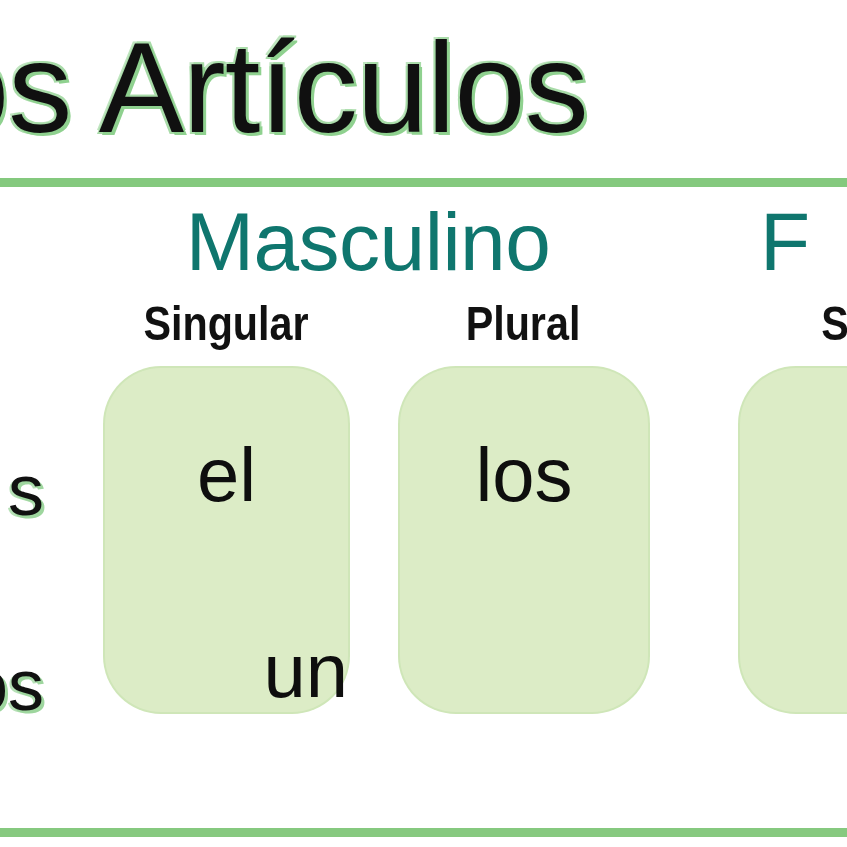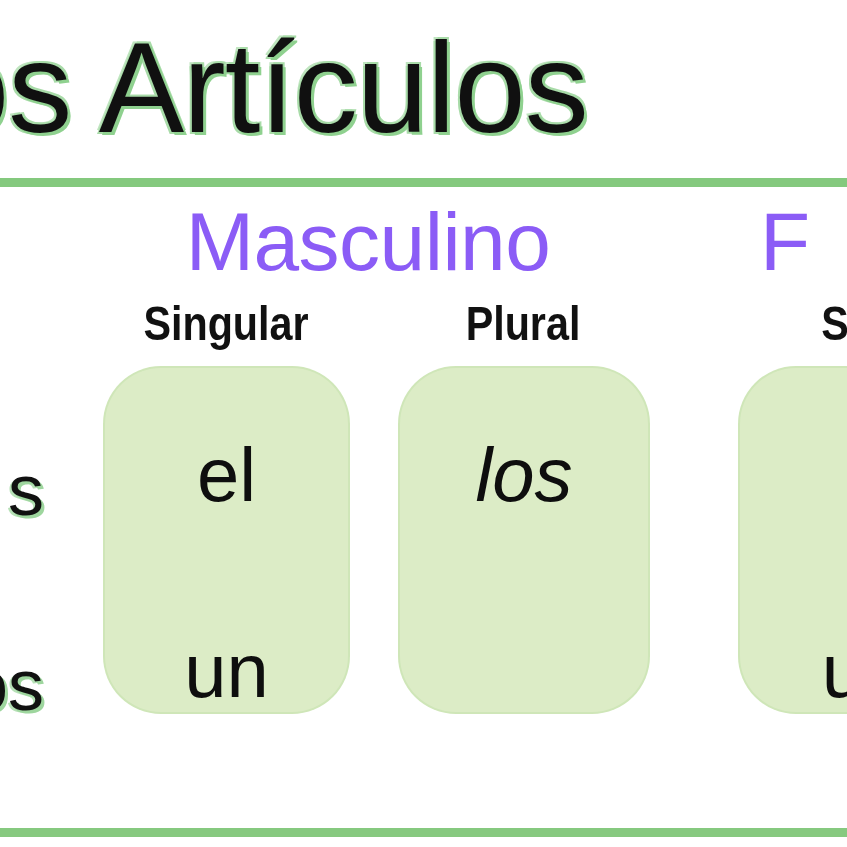--- a/index.html
+++ b/index.html
@@ -46,21 +46,21 @@
   .rule.top    { top: 178px; }
   .rule.bottom { top: 828px; background: #86c97f; }
 
   
   .gender-head {
     position: absolute;
     top: 196px;
     font-size: 82px;
     line-height: 92px;
     font-weight: 400;
-    color: #8b5cf6;
+    color: #0f766e;
     white-space: nowrap;
     letter-spacing: -0.5px;
   }
   .gender-masculino { left: 118px; width: 500px; text-align: center; }
   .gender-femenino  { left: 760px; width: 500px; text-align: left; }
 
   
   .num-head {
     position: absolute;
     top: 296px;
@@ -98,36 +98,36 @@
   
   .pill {
     position: absolute;
     top: 368px;
     height: 344px;
     background: #dcecc6;
     border-radius: 56px;
     box-shadow: 0 0 0 2px #cfe6b8;
   }
   .pill-masc-sing { left: 105px; width: 243px; }
-  .pill-masc-plur { left: 400px; width: 248px; font-style: italic; }
+  .pill-masc-plur { left: 400px; width: 248px; }
   .pill-fem-sing  { left: 740px; width: 248px; }
 
   .cell {
     position: absolute;
     left: 0;
     width: 100%;
     text-align: center;
     font-size: 76px;
     line-height: 86px;
     font-weight: 400;
     color: #0e0e0e;
     white-space: nowrap;
   }
   .cell.definido   { top: 432px; }
-  .cell.indefinido { top: 628px; }
+  .cell.indefinido { top: 628px; text-align: right; }
   .pill .cell.definido   { top: 64px; }
   .pill .cell.indefinido { top: 260px; }
 </style>
 </head>
 <body>
 
 <div id="canvas">
 
   <div class="title">os Artículos</div>
 

